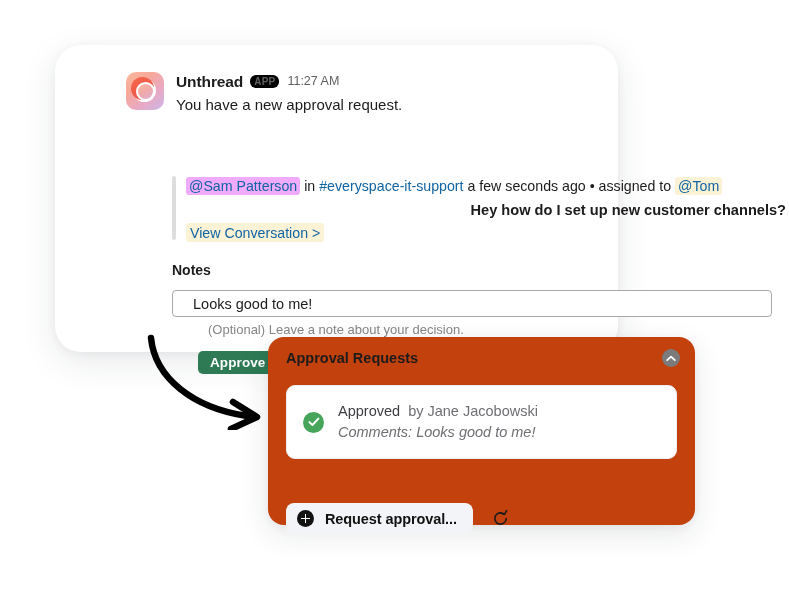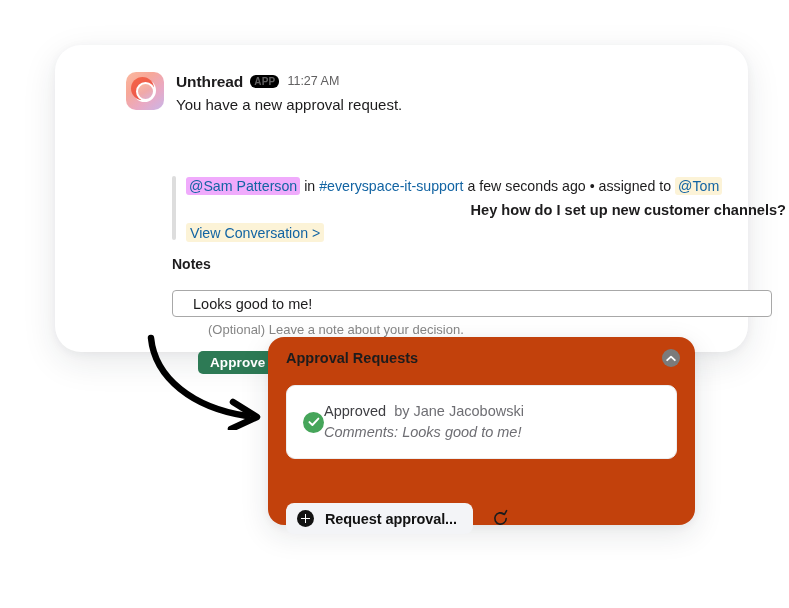--- a/index.html
+++ b/index.html
@@ -14,21 +14,21 @@
     position: relative;
     overflow: hidden;
     -webkit-font-smoothing: antialiased;
   }
 
   
   .message-card {
     position: absolute;
     left: 55px;
     top: 45px;
-    width: 693px;
+    width: 563px;
     height: 307px;
     background: #ffffff;
     border-radius: 26px;
     box-shadow: 0 10px 34px rgba(30, 35, 50, 0.10),
                 0 2px 10px rgba(30, 35, 50, 0.05);
   }
 
   
   .msg-header {
     position: absolute;
@@ -171,21 +171,21 @@
     color: #1264a3;
     border-radius: 3px;
     padding: 1.5px 4px;
     cursor: pointer;
   }
 
   
   .notes-label {
     position: absolute;
     left: 117px;
-    top: 211px;
+    top: 217px;
     font-size: 14px;
     font-weight: bold;
     color: #1d1c1d;
   }
   .notes-input {
     position: absolute;
     left: 117px;
     top: 245px;
     width: 600px;
     height: 27px;
@@ -294,20 +294,21 @@
     width: 21px;
     height: 21px;
     border-radius: 50%;
     background: #46a55a;
     display: flex;
     align-items: center;
     justify-content: center;
     flex: 0 0 auto;
   }
   .request-text {
+    margin-left: 14px;
   }
   .req-line1 {
     font-size: 14.5px;
     color: #6e6e73;
     line-height: 1.42;
   }
   .req-status {
     color: #3e3e42;
     font-weight: 500;
   }

